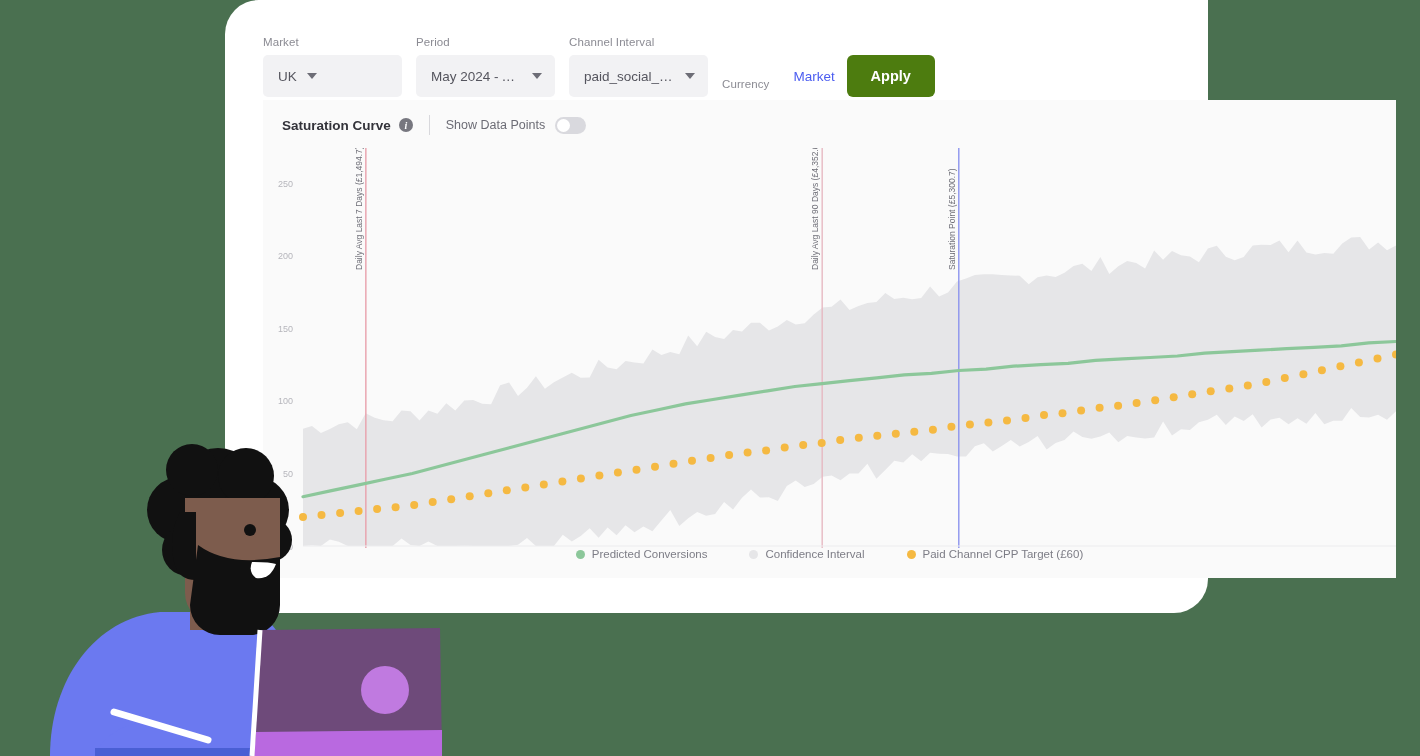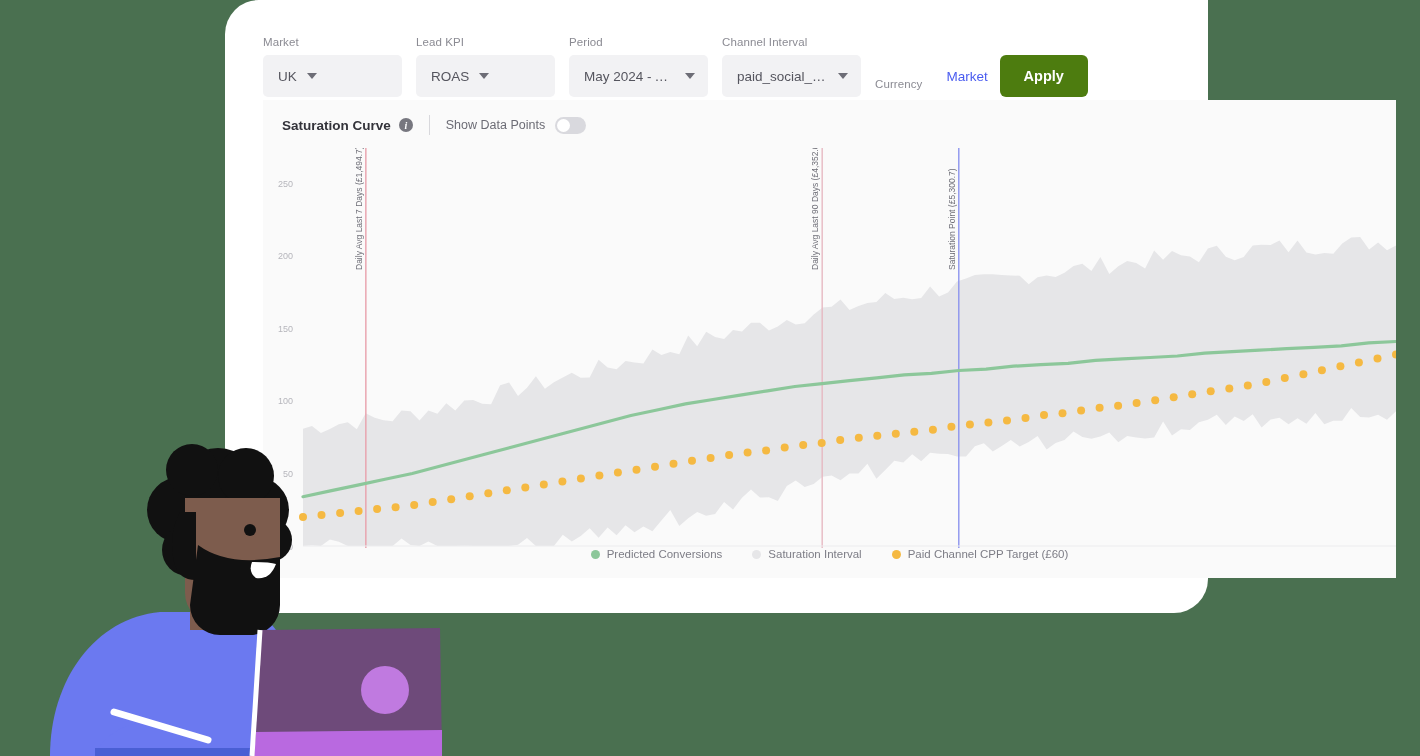--- a/index.html
+++ b/index.html
@@ -190,21 +190,21 @@
 
   
   #legend {
     position: absolute;
     left: 0;
     top: 448px;
     width: 1133px;
     display: flex;
     justify-content: center;
     align-items: center;
-    gap: 30px;
+    gap: 42px;
   }
   .legend-item {
     display: flex;
     align-items: center;
     cursor: pointer;
   }
   .legend-dot {
     width: 9px; height: 9px;
     border-radius: 50%;
     margin-right: 7px;
@@ -233,27 +233,20 @@
   <div id="filter-bar">
 
     <div class="filter-group">
       <span class="filter-label">Market</span>
       <div class="select-box w-market">
         <span class="select-value">UK</span>
         <span class="caret"></span>
       </div>
     </div>
 
-    <div class="filter-group">
-      <span class="filter-label">Lead KPI</span>
-      <div class="select-box w-kpi">
-        <span class="select-value">ROAS</span>
-        <span class="caret"></span>
-      </div>
-    </div>
 
     <div class="filter-group">
       <span class="filter-label">Period</span>
       <div class="select-box w-period">
         <span class="select-value">May 2024 - Aug 2…</span>
         <span class="caret"></span>
       </div>
     </div>
 
     <div class="filter-group">
@@ -374,21 +367,21 @@
       </svg>
     </div>
 
     <div id="legend">
       <div class="legend-item">
         <span class="legend-dot" style="background:#8cc79a"></span>
         <span class="legend-text">Predicted Conversions</span>
       </div>
       <div class="legend-item">
         <span class="legend-dot" style="background:#e6e6e8"></span>
-        <span class="legend-text">Saturation Interval</span>
+        <span class="legend-text">Confidence Interval</span>
       </div>
       <div class="legend-item">
         <span class="legend-dot" style="background:#f5b942"></span>
         <span class="legend-text">Paid Channel CPP Target (£60)</span>
       </div>
     </div>
 
   </div>
 </div>
 

